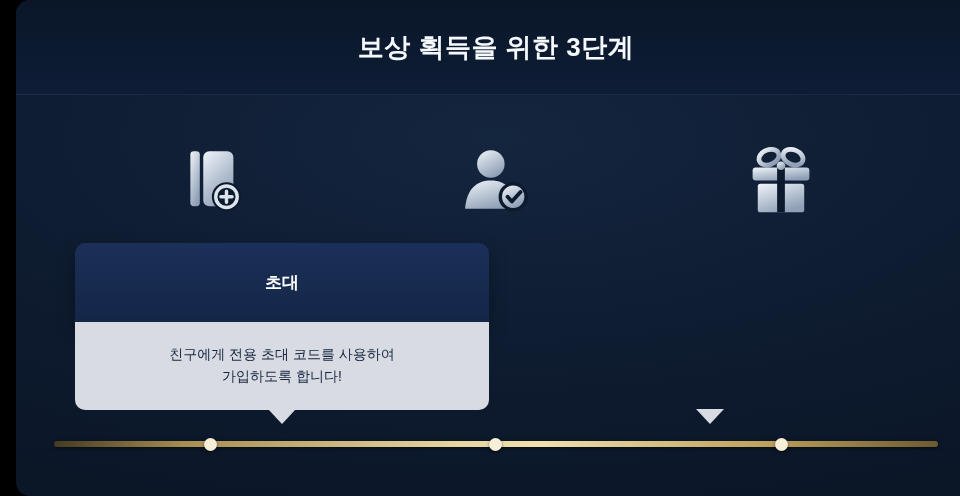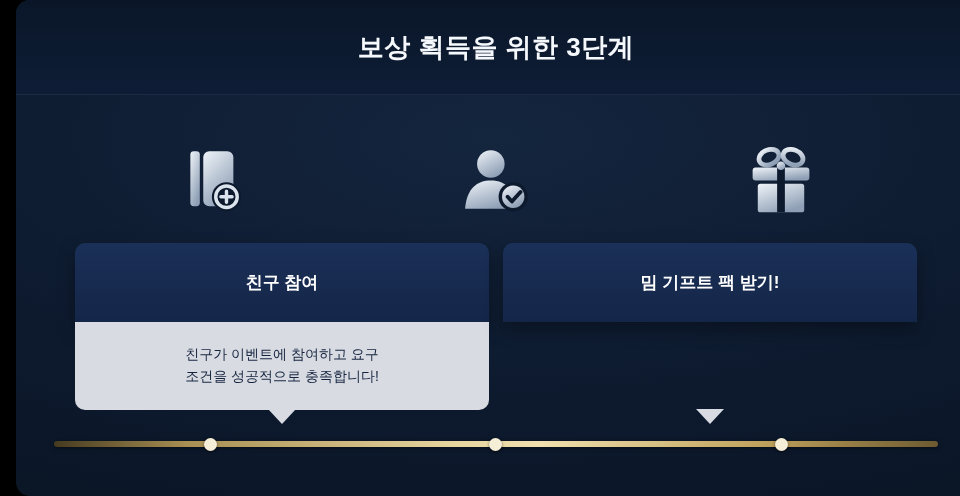--- a/index.html
+++ b/index.html
@@ -115,36 +115,33 @@
         <rect x="17" y="32" width="66" height="15" rx="3.5" fill="url(#g3)"></rect>
         <rect x="23" y="51" width="54" height="33" rx="3" fill="url(#g3)"></rect>
         <rect x="45.5" y="32" width="9" height="52" fill="#0d1a2e"></rect>
         <circle cx="50" cy="30" r="5" fill="url(#g3)"></circle>
       </svg>
     </div>
   </div>
 
   <div class="cards-row">
 
-
     <div class="card">
       <div class="card-header">
-        <div class="card-title">친구 참여</div>
+        <div class="card-title">초대</div>
       </div>
       <div class="card-body">
-        <div class="card-desc">친구가 이벤트에 참여하고 요구
-조건을 성공적으로 충족합니다!</div>
+        <div class="card-desc">친구에게 전용 초대 코드를 사용하여
+가입하도록 합니다!</div>
       </div>
       <div class="card-tail"></div>
     </div>
 
+
     <div class="card">
-      <div class="card-header">
-        <div class="card-title">밈 기프트 팩 받기!</div>
-      </div>
       <div class="card-tail"></div>
     </div>
 
   </div>
 
   <div class="progress-zone">
     <div class="progress-line"></div>
     <div class="dots-row">
       <div class="dot-cell">
           <div class="dot"></div>

